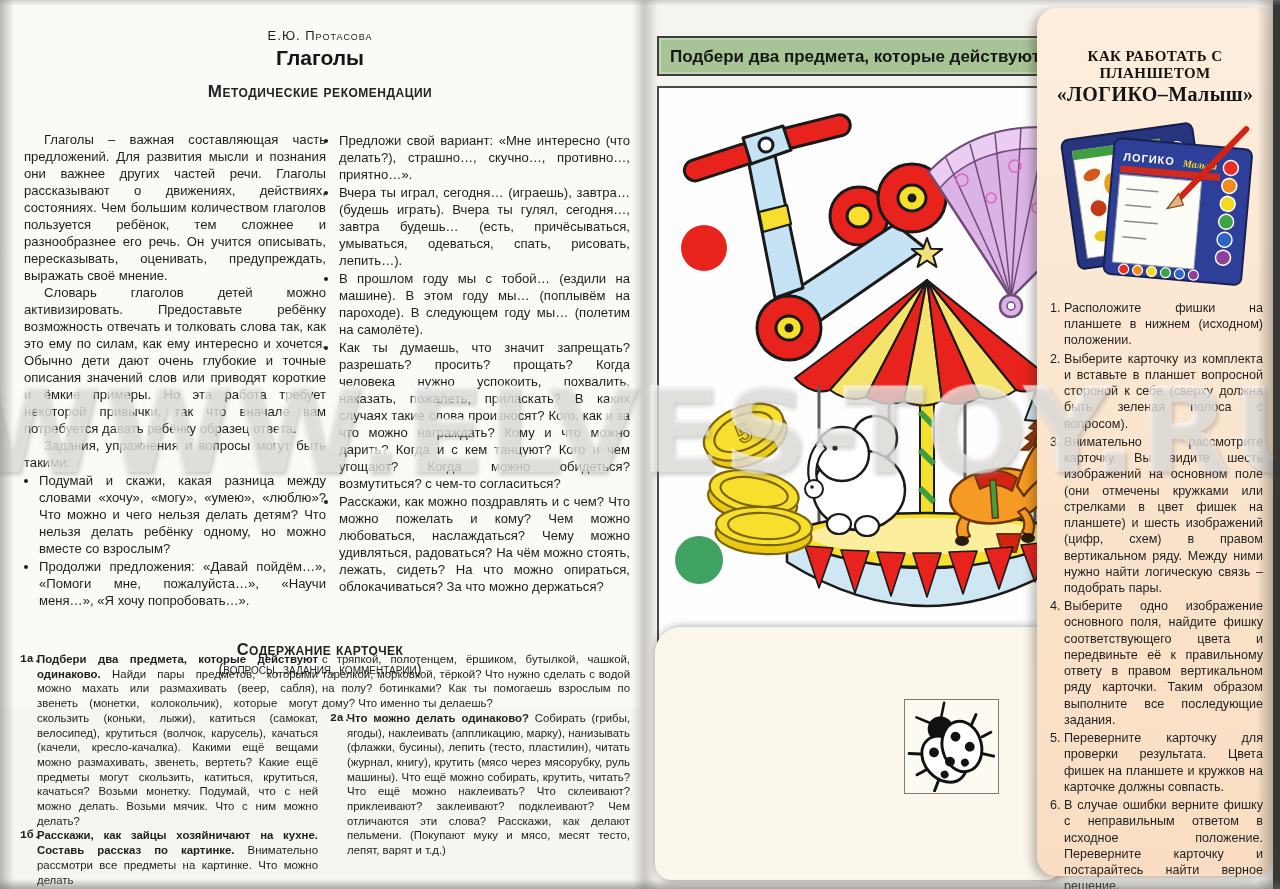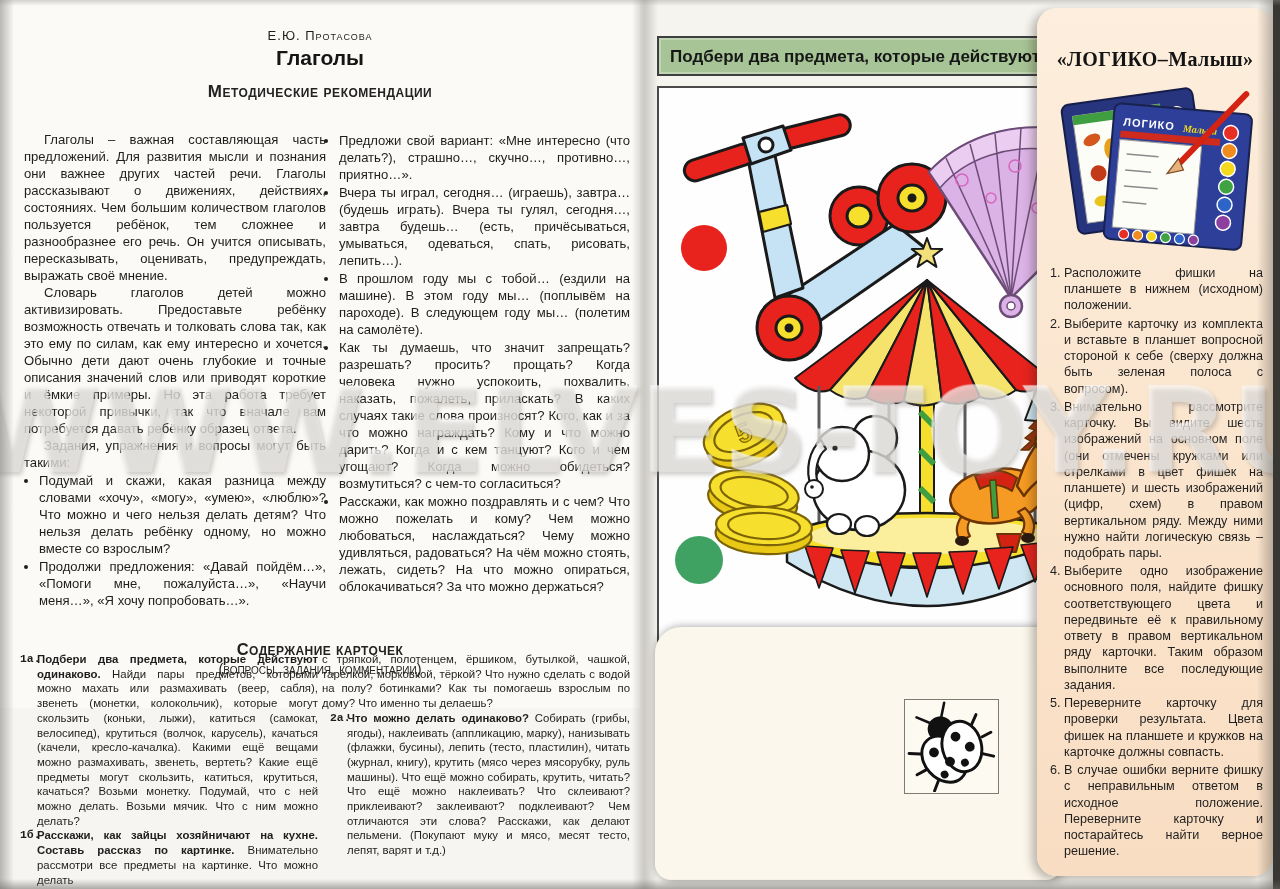--- a/index.html
+++ b/index.html
@@ -306,20 +306,21 @@
           <circle cx="57" cy="41" r="5" fill="#111111" stroke="none"></circle>
           <circle cx="65" cy="57" r="5" fill="#111111" stroke="none"></circle>
           <circle cx="53" cy="69" r="4" fill="#111111" stroke="none"></circle>
         </g>
       </svg>
     </div>
   </div>
 
   <div class="side-panel">
     <div class="panel-title">
+      <div class="pt1">КАК РАБОТАТЬ С ПЛАНШЕТОМ</div>
       <div class="pt2">«ЛОГИКО–Малыш»</div>
     </div>
     <svg class="tablets" width="204" height="182" viewBox="0 0 204 182">
 
       <g transform="rotate(-8 75 85)">
         <rect x="16" y="22" width="132" height="130" rx="7" fill="#27357f" stroke="#151d4a" stroke-width="2"></rect>
         <rect x="26" y="34" width="88" height="108" fill="#fdfdf8" stroke="#999999"></rect>
         <rect x="26" y="34" width="88" height="9" fill="#3f9e3f"></rect>
         <ellipse cx="42" cy="60" rx="9" ry="5.5" fill="#d4581e" transform="rotate(-20 42 60)"></ellipse>
         <ellipse cx="60" cy="72" rx="7" ry="11" fill="#e8a11c"></ellipse>

